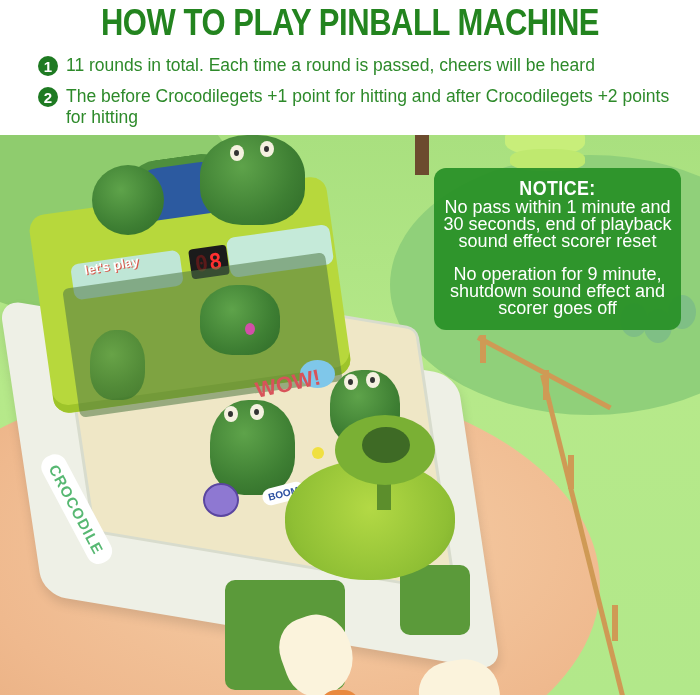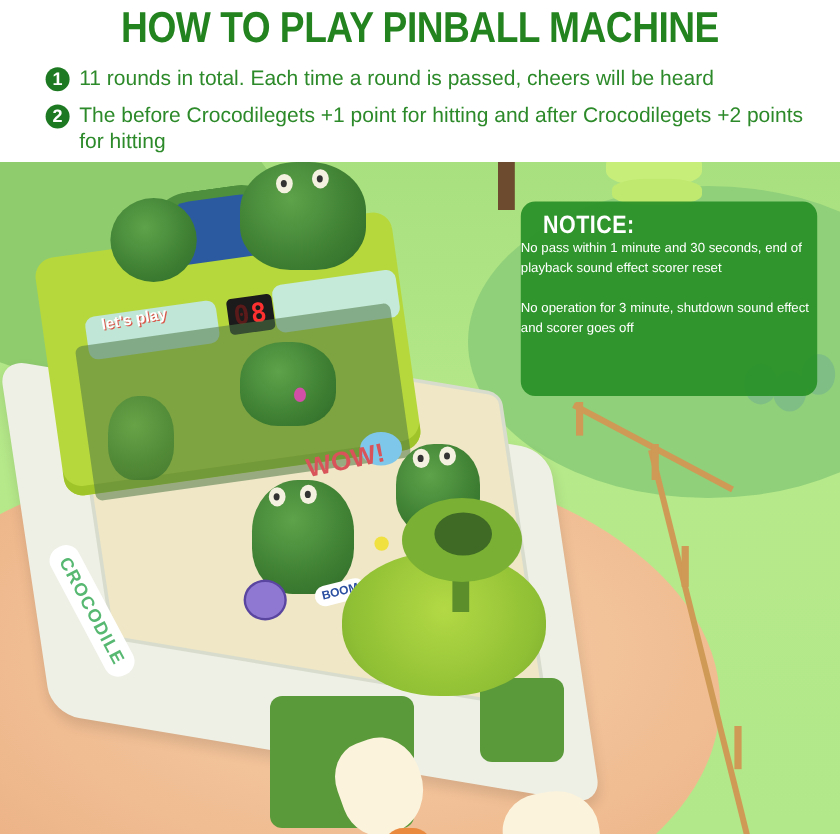--- a/index.html
+++ b/index.html
@@ -118,28 +118,28 @@
   .foot-r { left: 400px; top: 430px; width: 70px; height: 70px; }
   .hand { position: absolute; background: #fbf3dc; border-radius: 40% 45% 50% 40%; }
   .hand-l { left: 282px; top: 480px; width: 70px; height: 80px; transform: rotate(-20deg); }
   .hand-r { left: 420px; top: 525px; width: 80px; height: 75px; transform: rotate(-10deg); }
   .cuff { position: absolute; background: #e98a3f; border-radius: 40%; }
   .cuff-l { left: 320px; top: 555px; width: 40px; height: 40px; }
 
   
   .notice {
     position: absolute; left: 434px; top: 168px; width: 247px; height: 162px;
-    background: rgba(42,145,40,0.95); border-radius: 12px; color: #ffffff; 
+    background: rgba(42,145,40,0.95); border-radius: 12px; color: #ffffff; text-align: center;
     padding-top: 9px;
   }
   .notice .heading {
     font-weight: 700; font-size: 21px; line-height: 22px; letter-spacing: 0.5px;
     transform: scaleX(0.85);
   }
-  .notice p { font-size: 11px; line-height: 17px; }
+  .notice p { font-size: 18px; line-height: 17px; }
   .notice .gap { height: 16px; }
 </style>
 </head>
 <body>
 
 <h1 class="title">HOW TO PLAY PINBALL MACHINE</h1>
 
 <div class="step step-1">
   <span class="num">1</span>
   <span>11 rounds in total. Each time a round is passed, cheers will be heard</span>
@@ -215,14 +215,14 @@
   <div class="hand hand-l"></div>
   <div class="cuff cuff-l"></div>
   <div class="hand hand-r"></div>
 
 </div>
 
 <div class="notice">
   <div class="heading">NOTICE:</div>
   <p>No pass within 1 minute and 30 seconds, end of playback sound effect scorer reset</p>
   <div class="gap"></div>
-  <p>No operation for 3 minute, shutdown sound effect and scorer goes off</p>
+  <p>No operation for 9 minute, shutdown sound effect and scorer goes off</p>
 </div>
 
 </body></html>

